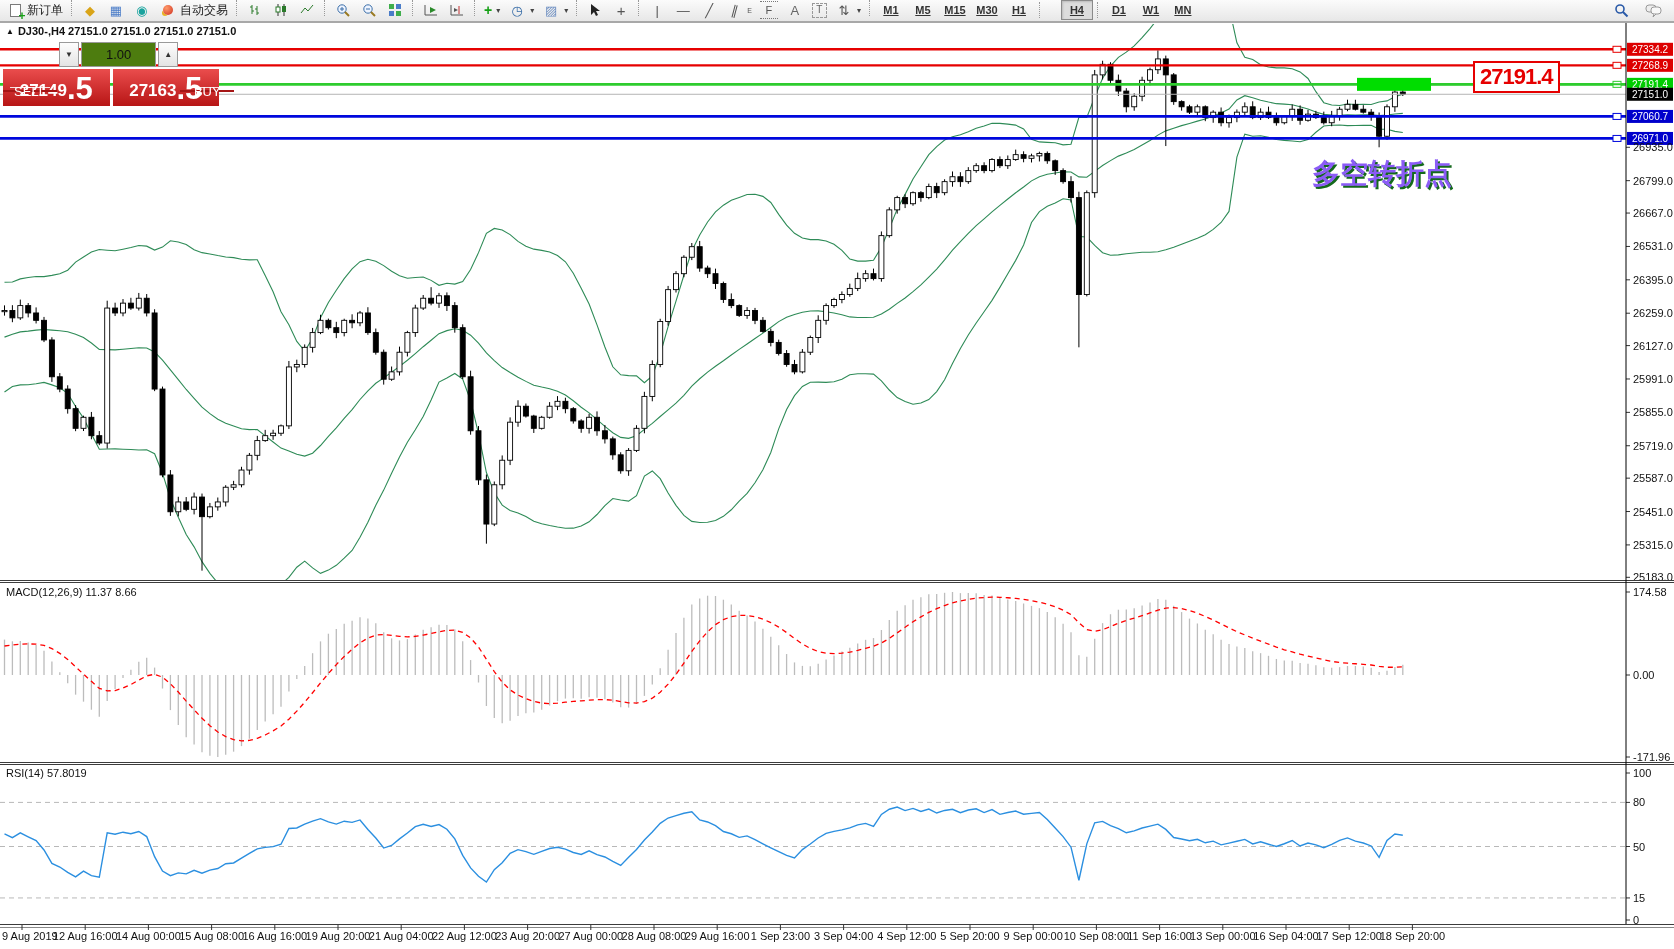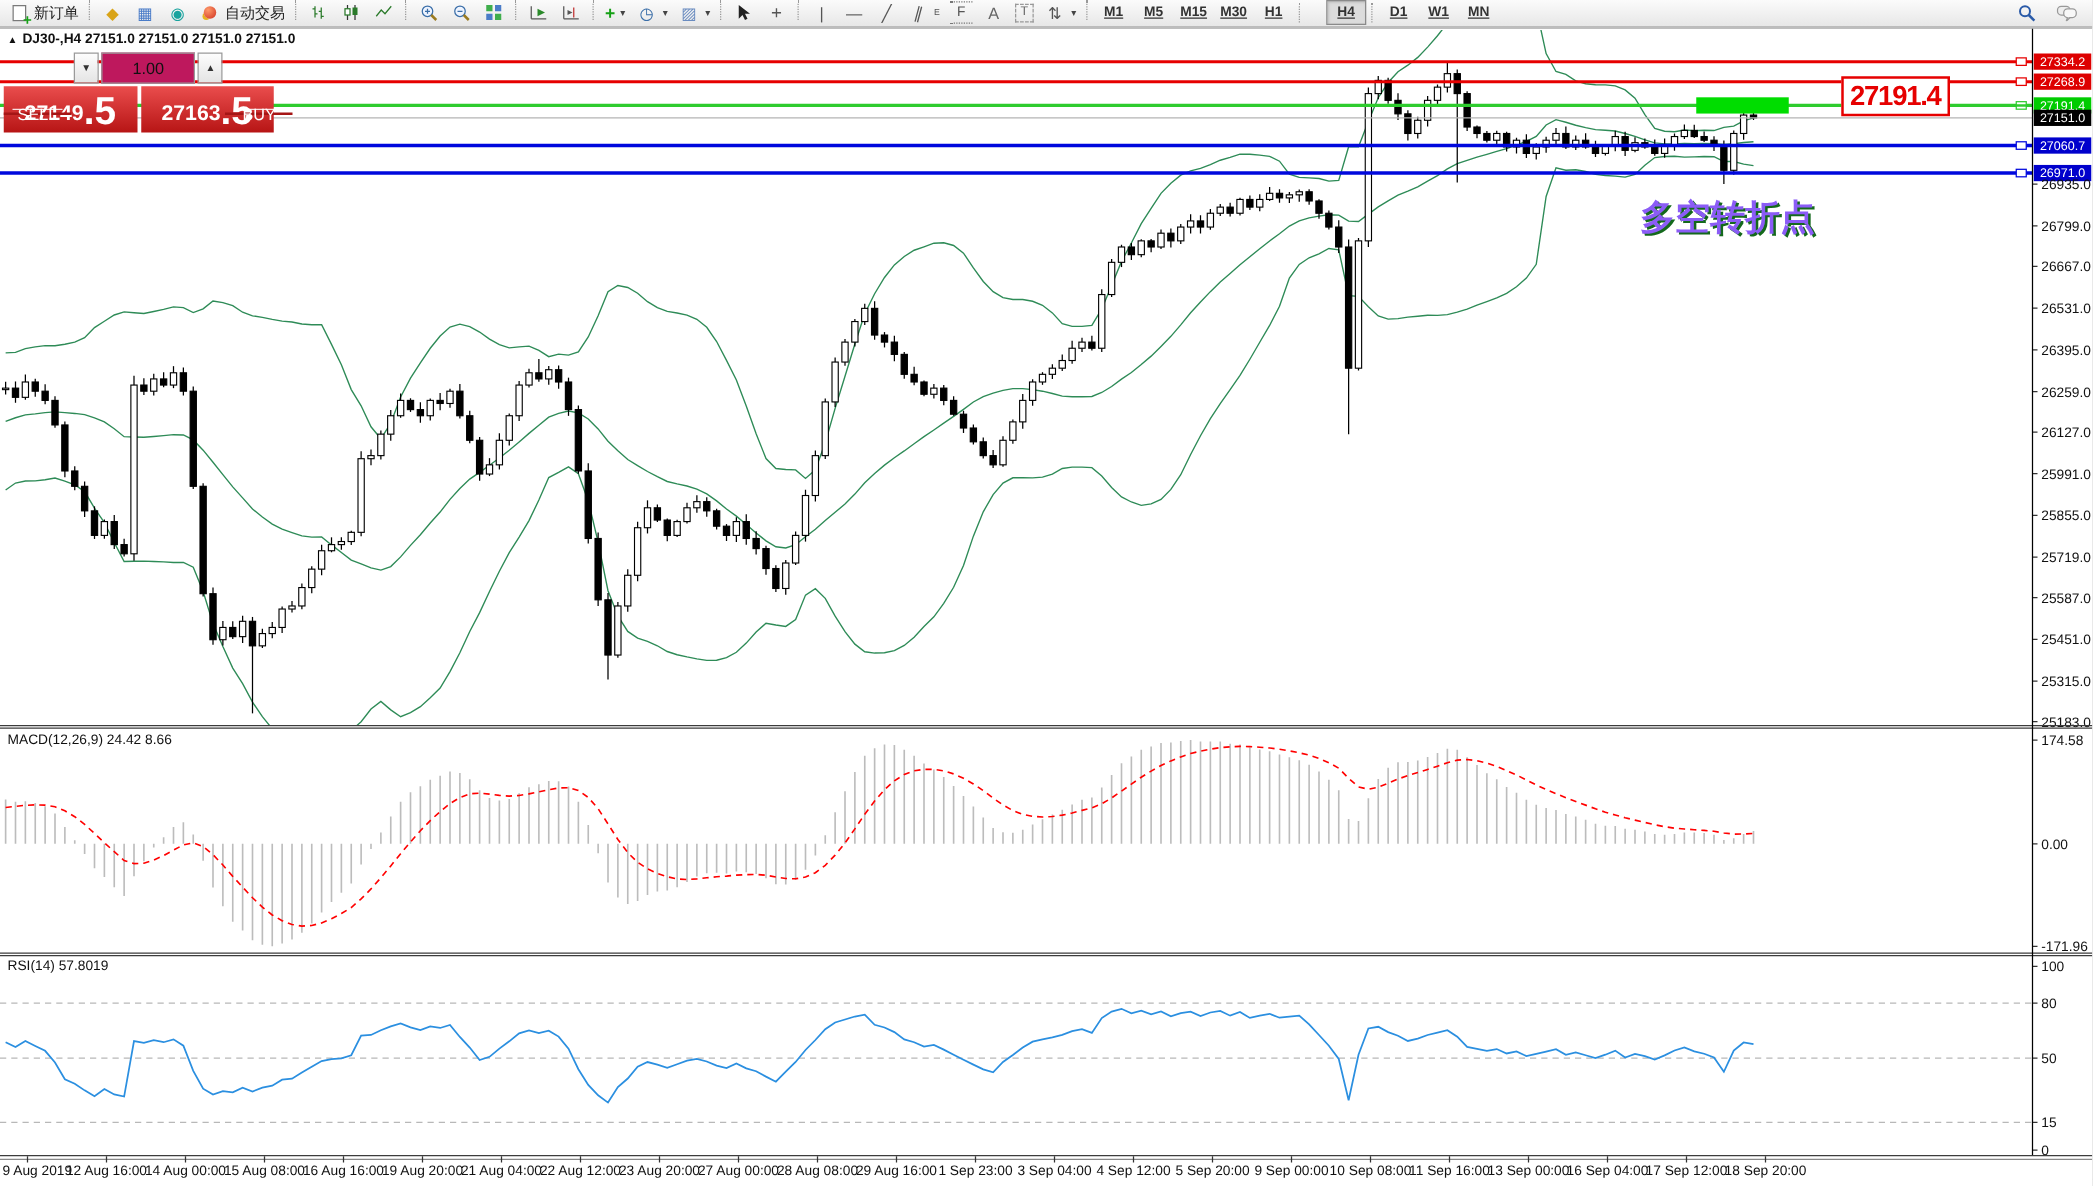--- a/index.html
+++ b/index.html
@@ -29,21 +29,21 @@
      display:flex;align-items:center;gap:4px;}
   .symbol-title .tri{font-size:8px;}
 
   .trade-panel{position:absolute;left:3px;top:42px;z-index:25;width:216px;}
   .tp-row1{display:flex;gap:2px;height:25px;}
   .btn-trade{flex:0 0 52px;background:linear-gradient(#ec5050,#d32626);color:#fff;border:1px solid #a51515;
      font-size:13px;display:flex;align-items:center;justify-content:center;position:relative;cursor:pointer;margin-top:48px;}
   .btn-trade::after{content:"";position:absolute;left:12%;right:12%;bottom:3px;border-bottom:1px solid rgba(255,255,255,.85);}
   .btn-step{flex:0 0 18px;background:linear-gradient(#fdfdfd,#e4e4e4);border:1px solid #9a9a9a;font-size:8px;color:#333;
      display:flex;align-items:center;justify-content:center;cursor:pointer;}
-  .vol-box{flex:1;background:#be185d;border:1px solid #9a9a9a;font-size:13px;color:#111;text-align:right;
+  .vol-box{flex:1;background:#4d7c0f;border:1px solid #9a9a9a;font-size:13px;color:#111;text-align:right;
      padding:0 24px;display:flex;align-items:center;justify-content:flex-end;}
   .tp-row2{display:flex;gap:3px;margin-top:2px;height:37px;}
   .price-tile{flex:1;background:linear-gradient(#ea4d4d,#b71515);color:#fff;display:flex;align-items:flex-end;
      justify-content:center;padding-bottom:2px;cursor:pointer;}
   .price-main{font-size:17px;font-weight:bold;line-height:26px;}
   .price-big{font-size:31px;font-weight:bold;line-height:31px;}
 
   .ind-label{position:absolute;z-index:20;font-size:11px;color:#111;left:6px;}
   .macd-label{top:586px;}
   .rsi-label{top:767px;}
@@ -945,21 +945,21 @@
         <span class="price-main">27149</span>
           <span class="price-big">.5</span>
       </div>
       <div class="price-tile">
         <span class="price-main">27163</span>
           <span class="price-big">.5</span>
       </div>
     </div>
   </div>
 
-  <div class="ind-label macd-label">MACD(12,26,9) 24.42 8.66</div>
+  <div class="ind-label macd-label">MACD(12,26,9) 11.37 8.66</div>
   <div class="ind-label rsi-label">RSI(14) 57.8019</div>
 
   <div class="price-callout">27191.4</div>
   <div class="turn-note">多空转折点</div>
 
   <div class="divider" style="top:578px;"></div>
   <div class="divider" style="top:760px;"></div>
   <div class="bottom-strip"></div>
 </div>
 

